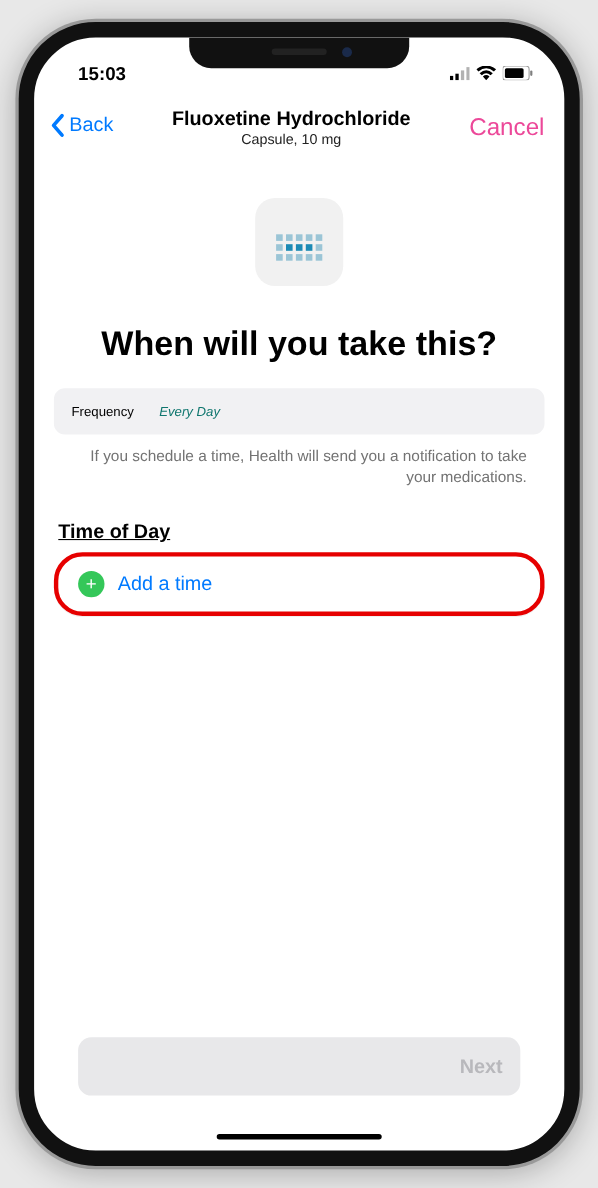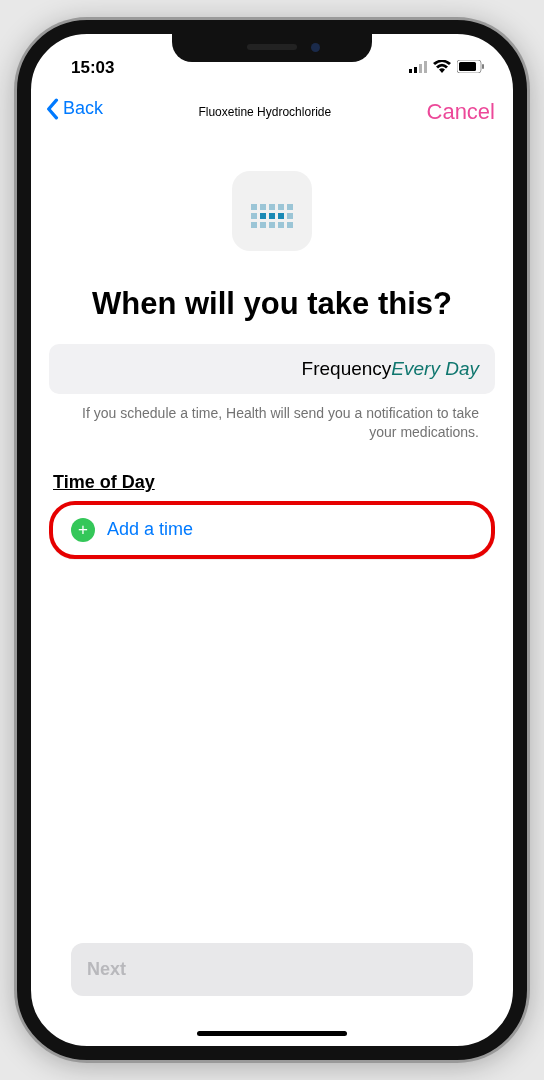--- a/index.html
+++ b/index.html
@@ -78,22 +78,22 @@
       display: flex;
       align-items: flex-start;
       color: #007AFF;
       font-size: 18px;
     }
     .nav-title {
       text-align: center;
       flex: 1;
     }
     .nav-title-main {
-      font-size: 12px;
-      font-weight: 400;
+      font-size: 18px;
+      font-weight: 700;
     }
     .nav-title-sub {
       font-size: 13px;
       color: #222;
     }
     .cancel-button {
       color: #ec4899;
       font-size: 22px;
     }
     .content {
@@ -125,22 +125,23 @@
       font-weight: 700;
       line-height: 1.2;
       margin-bottom: 22px;
       padding: 0 30px;
     }
     .frequency-row {
       background: #f1f1f3;
       border-radius: 10px;
       padding: 14px 16px;
       display: flex;
-      justify-content: flex-end;
-      font-size: 19px;
+      justify-content: flex-start;
+      font-size: 12px;
+      gap: 23px;
     }
     .frequency-value {
       color: #0f766e;
       font-style: italic;
     }
     .helper-text {
       color: #737373;
       font-size: 14px;
       padding: 10px 16px 0 16px;
       line-height: 1.35;
@@ -177,21 +178,21 @@
       font-weight: 400;
       line-height: 1;
     }
     .next-button {
       position: absolute;
       bottom: 50px;
       left: 40px;
       right: 40px;
       background: #e8e8ea;
       color: #b8b8bc;
-      text-align: left;
+      text-align: right;
       padding: 16px;
       border-radius: 12px;
       font-size: 18px;
       font-weight: 600;
     }
     .home-indicator {
       position: absolute;
       bottom: 10px;
       left: 50%;
       transform: translateX(-50%);
@@ -237,20 +238,21 @@
     <div class="back-button">
       <span>
         <svg width="14" height="22" viewBox="0 0 12 20">
             <path d="M10 2 L3 10 L10 18" stroke="#007AFF" stroke-width="3" fill="none" stroke-linecap="round" stroke-linejoin="round"></path>
           </svg>
       </span>
       <span style="margin-left:4px">Back</span>
     </div>
     <div class="nav-title">
       <div class="nav-title-main">Fluoxetine Hydrochloride</div>
+      <div class="nav-title-sub">Capsule, 10 mg</div>
     </div>
     <div class="cancel-button">Cancel</div>
   </div>
 
   <div class="content">
     <div class="calendar-icon-box">
       <div class="calendar-dots">
         <div class="cd"></div>
           <div class="cd"></div>
           <div class="cd"></div>

